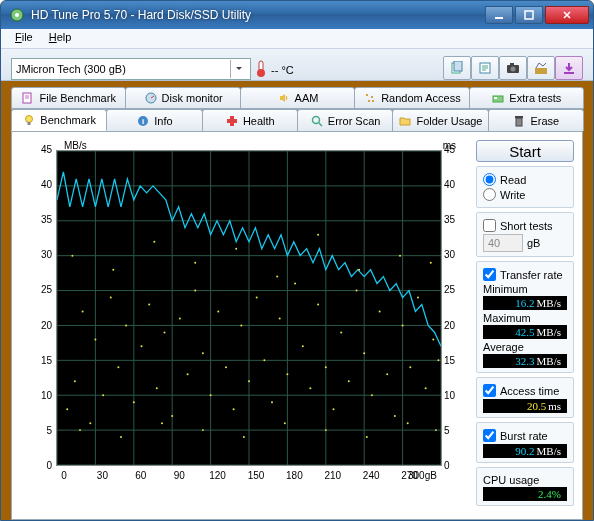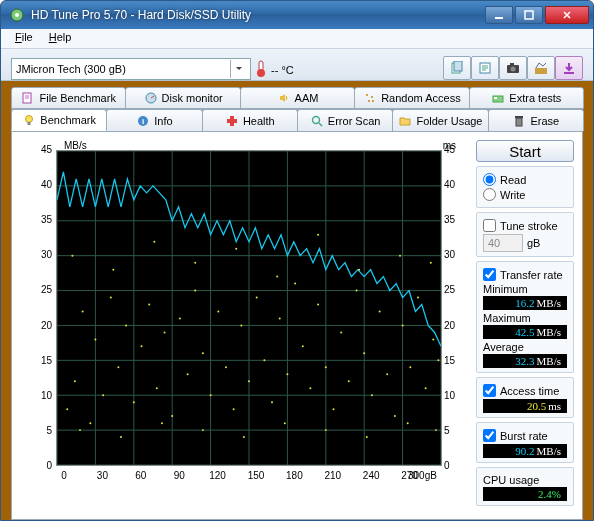--- a/index.html
+++ b/index.html
@@ -404,21 +404,21 @@
               <span>Read</span>
             </label>
           <label class="radio">
               <input type="radio" style="">
               <span>Write</span>
             </label>
         </div>
         <div class="group">
           <label class="check">
               <input type="checkbox" style="">
-              <span>Tune stroke</span>
+              <span>Short tests</span>
             </label>
           <div class="ssrow">
             <input class="num" disabled="" value="40" style="">
             <span>gB</span>
           </div>
         </div>
         <div class="group">
           <label class="check">
               <input type="checkbox" checked="" style="">
               <span>Transfer rate</span>

